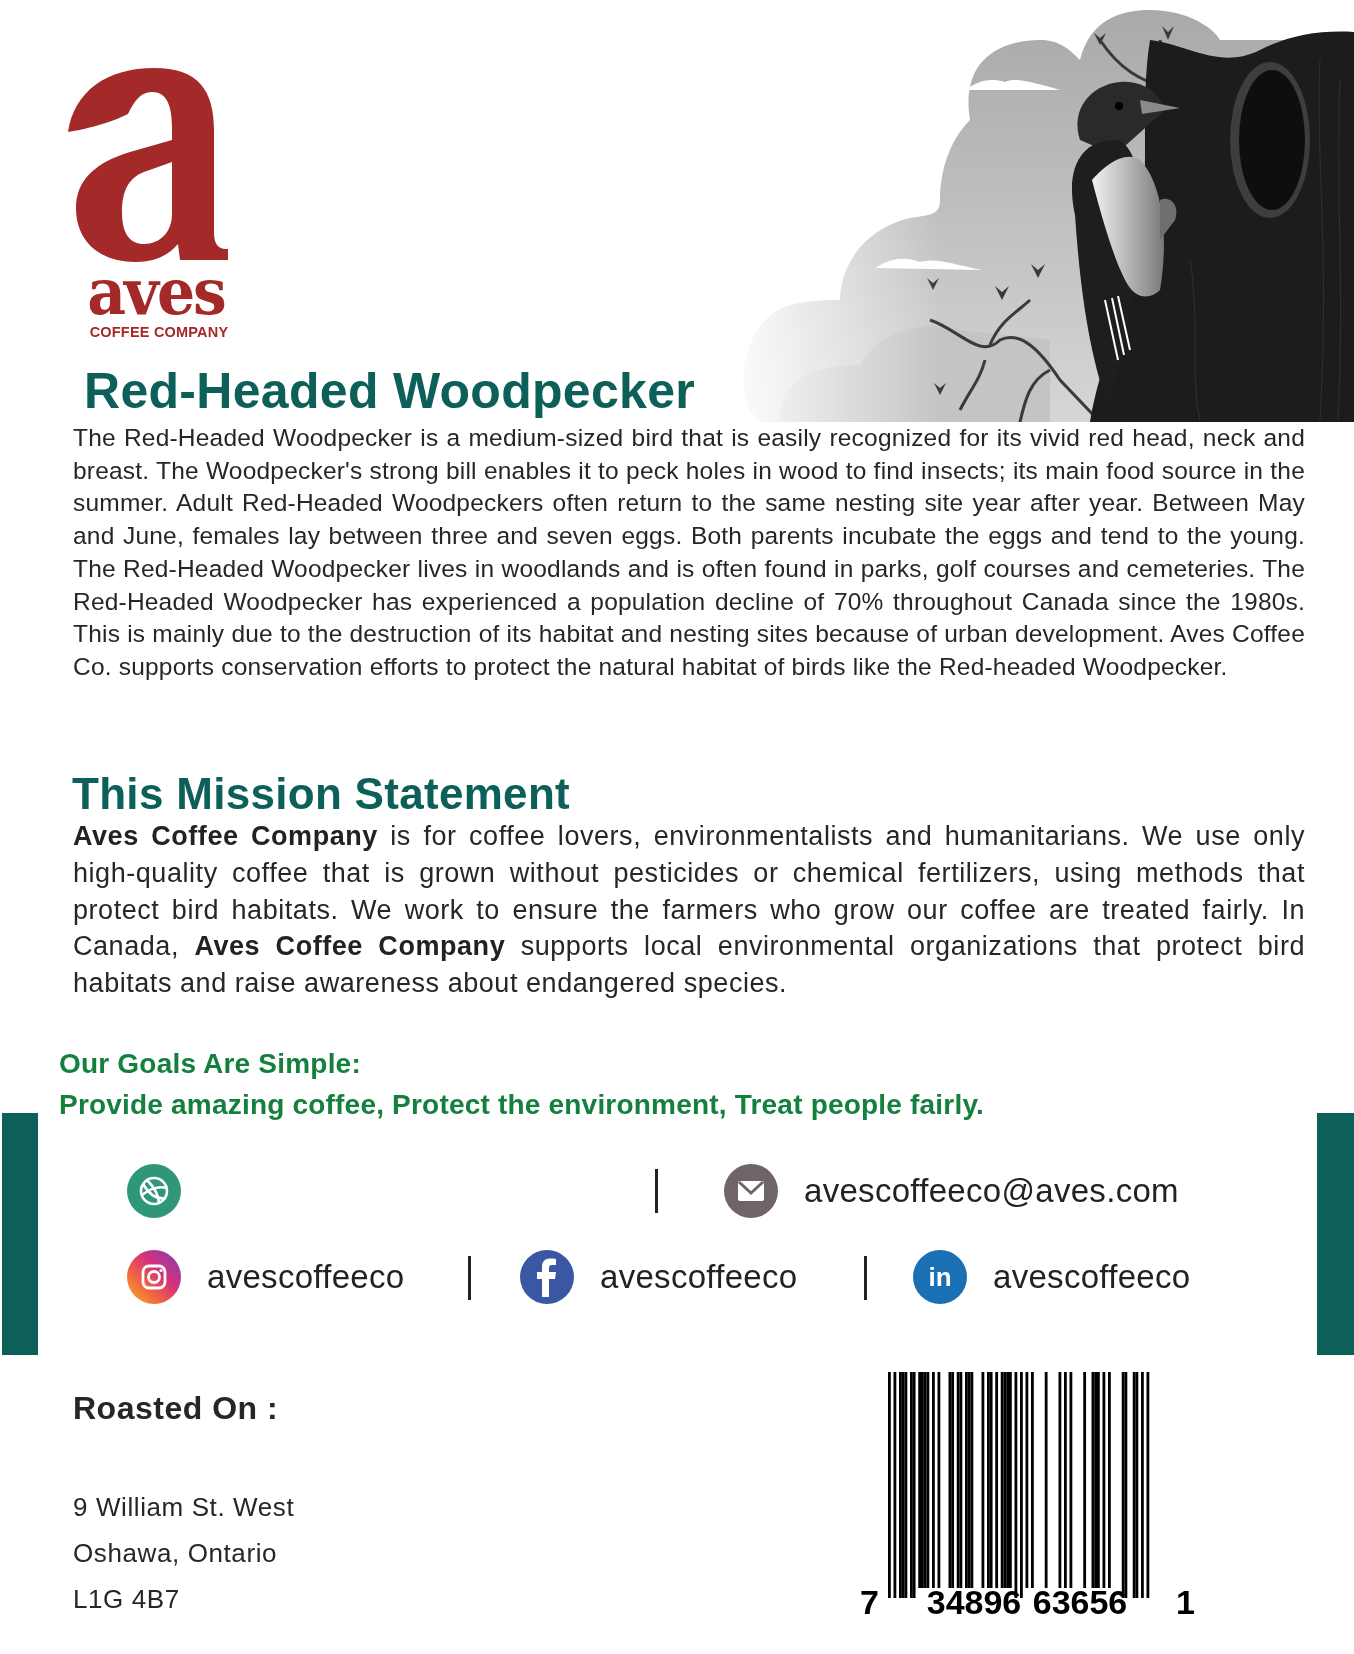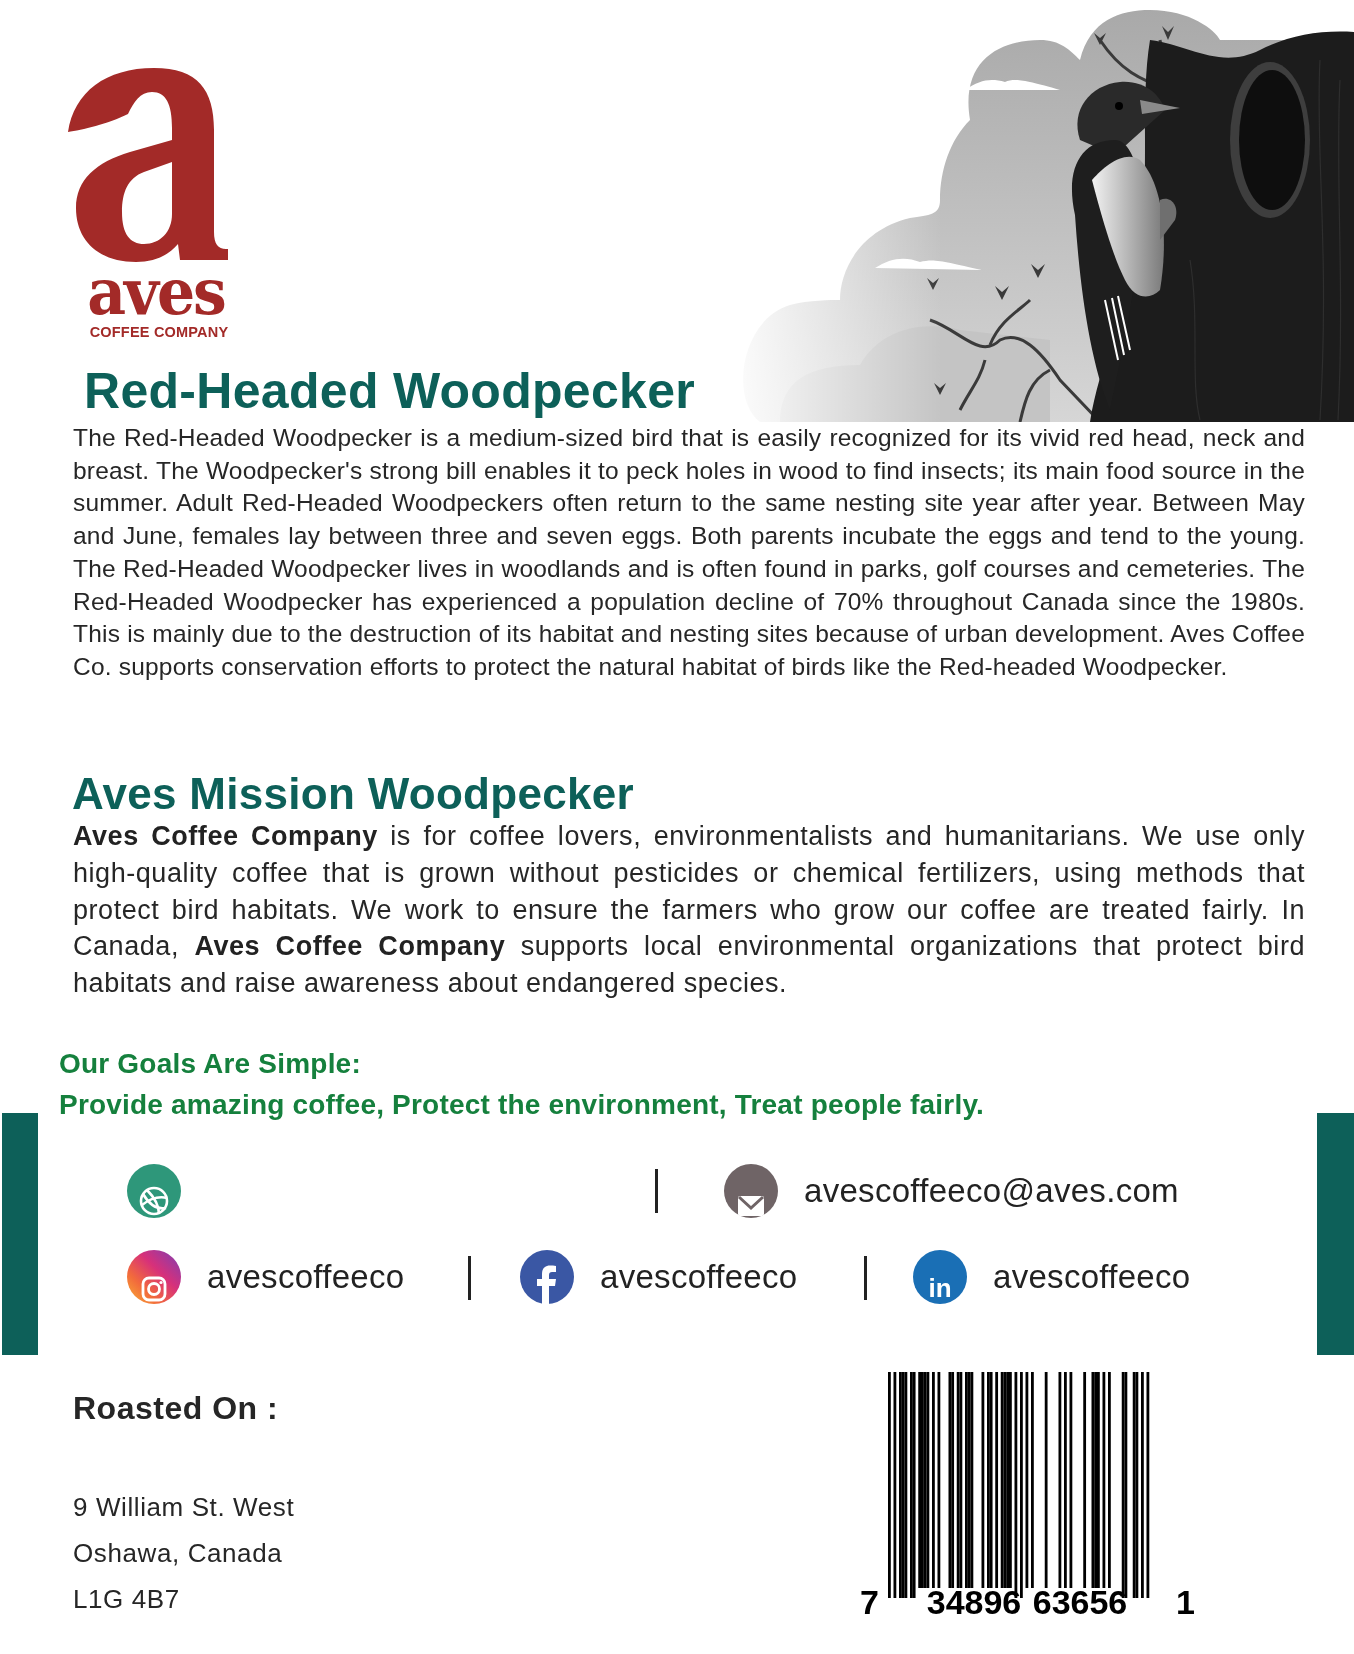--- a/index.html
+++ b/index.html
@@ -28,21 +28,21 @@
 
   .goals { left:59px; font-weight:bold; color:#15803d; font-size:28px; letter-spacing:0.2px; }
   #goals-label { top:1046px; line-height:36px; }
   #goals-list { top:1087px; line-height:36px; }
 
   .side-bar { background:#0d6059; }
   #bar-left { left:2px; top:1113px; width:36px; height:242px; }
   #bar-right { left:1317px; top:1113px; width:37px; height:242px; }
 
   .contact { display:flex; align-items:center; }
-  .contact-icon { width:54px; height:54px; border-radius:50%; display:flex; align-items:flex-end; justify-content:center; flex:none; }
+  .contact-icon { width:54px; height:54px; border-radius:50%; display:flex; align-items:center; justify-content:center; flex:none; }
   .contact-text { font-size:33px; color:#222; margin-left:26px; letter-spacing:0.3px; white-space:nowrap; }
   .divider { width:3px; height:44px; background:#222; }
 
   #roasted { left:73px; top:1390px; font-size:32px; font-weight:bold; color:#262626; letter-spacing:0.5px; }
   #address { left:73px; top:1484px; font-size:26px; line-height:46px; color:#262626; letter-spacing:0.6px; }
 
   #barcode { left:858px; top:1368px; width:340px; height:250px; }
 </style>
 </head>
 <body>
@@ -114,21 +114,21 @@
       <path d="M398,296 L410,350"></path>
   </g>
   <path fill="#6f6f6f" d="M440,200 C450,195 460,205 455,220 L440,240 Z"></path>
 
   <rect x="0" y="0" width="634" height="422" fill="url(#fade)"></rect>
 </svg>
 
 <h1 id="title" class="abs">Red-Headed Woodpecker</h1>
 <p id="bird-desc" class="abs body-text" style="margin:0">The Red-Headed Woodpecker is a medium-sized bird that is easily recognized for its vivid red head, neck and breast. The Woodpecker's strong bill enables it to peck holes in wood to find insects; its main food source in the summer. Adult Red-Headed Woodpeckers often return to the same nesting site year after year. Between May and June, females lay between three and seven eggs. Both parents incubate the eggs and tend to the young. The Red-Headed Woodpecker lives in woodlands and is often found in parks, golf courses and cemeteries. The Red-Headed Woodpecker has experienced a population decline of 70% throughout Canada since the 1980s. This is mainly due to the destruction of its habitat and nesting sites because of urban development. Aves Coffee Co. supports conservation efforts to protect the natural habitat of birds like the Red-headed Woodpecker.</p>
 
-<h2 id="mission-title" class="abs">Aves Mission Woodpecker</h2>
+<h2 id="mission-title" class="abs">This Mission Statement</h2>
 <p id="mission-text" class="abs body-text" style="margin:0"><b>Aves Coffee Company</b><span> is for coffee lovers, environmentalists and humanitarians. We use only high-quality coffee that is grown without pesticides or chemical fertilizers, using methods that protect bird habitats. We work to ensure the farmers who grow our coffee are treated fairly. In Canada, </span><b>Aves Coffee Company</b><span> supports local environmental organizations that protect bird habitats and raise awareness about endangered species.</span></p>
 
 <div id="goals-label" class="abs goals">Our Goals Are Simple:</div>
 <div id="goals-list" class="abs goals">Provide amazing coffee, Protect the environment, Treat people fairly.</div>
 
 <div id="bar-left" class="abs side-bar"></div>
 <div id="bar-right" class="abs side-bar"></div>
 
 <div class="abs contact" style="left:127px; top:1164px;">
   <div class="contact-icon" style="background:#2e977a;">
@@ -176,21 +176,21 @@
 <div class="abs contact" style="left:913px; top:1250px;">
   <div class="contact-icon" style="background:#1a6fb5;">
     <span style="color:#fff; font-weight:bold; font-size:26px; font-family:'Liberation Sans',sans-serif;">in</span>
   </div>
   <span class="contact-text">avescoffeeco</span>
 </div>
 
 <div id="roasted" class="abs">Roasted On :</div>
 <div id="address" class="abs">
   <div>9 William St. West</div>
-  <div>Oshawa, Canada</div>
+  <div>Oshawa, Ontario</div>
   <div>L1G 4B7</div>
 </div>
 
 <svg id="barcode" class="abs" viewBox="0 0 340 250">
   <g id="bars">
       <rect x="30.00" y="4" width="2.8" height="226" fill="#000"></rect>
       <rect x="35.50" y="4" width="2.8" height="226" fill="#000"></rect>
       <rect x="41.00" y="4" width="2.8" height="226" fill="#000"></rect>
       <rect x="43.75" y="4" width="2.8" height="226" fill="#000"></rect>
       <rect x="46.50" y="4" width="2.8" height="226" fill="#000"></rect>

